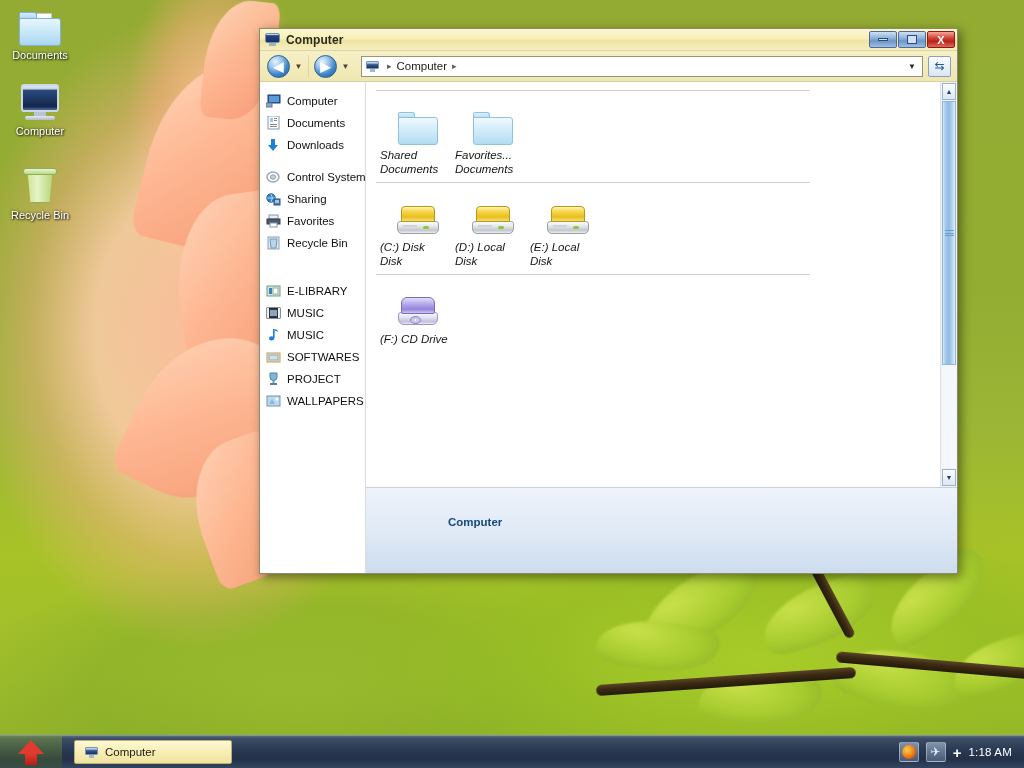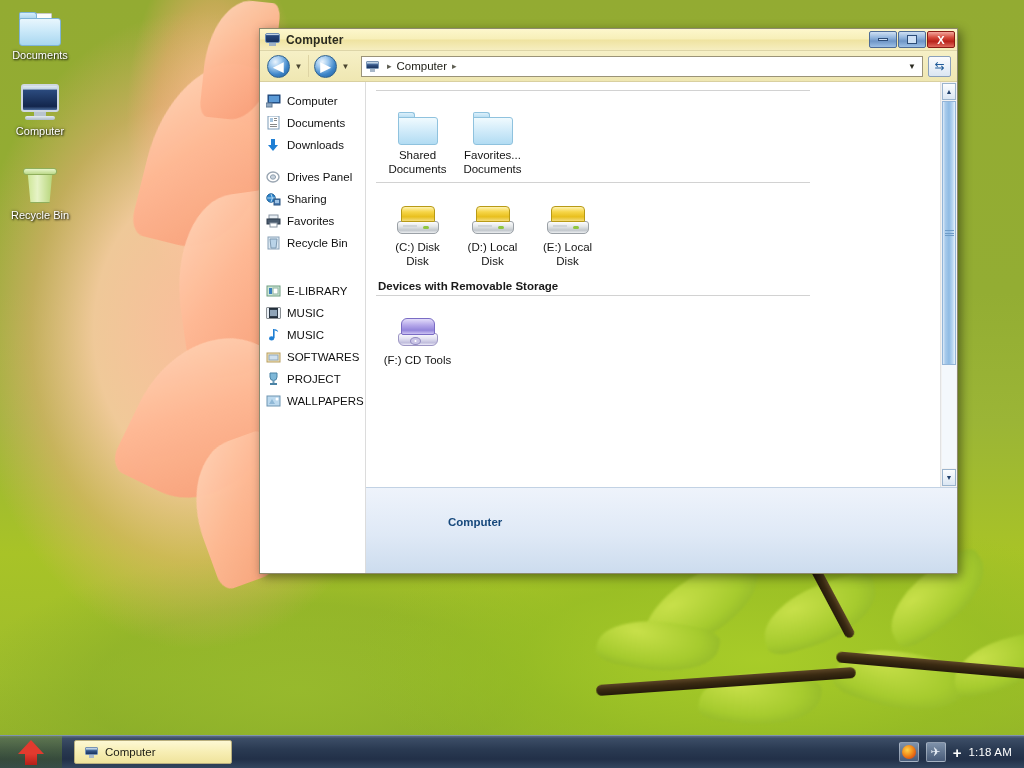--- a/index.html
+++ b/index.html
@@ -256,22 +256,22 @@
   .sb-grip { width:9px; height:6px; display:flex; flex-direction:column; justify-content:space-between; }
   .sb-grip i { display:block; height:1px; background:#6e9cc8; }
 
   .sec-head {
     font-size: 11.5px; font-weight:bold; color:#1a1a1a;
     padding: 0 0 3px 12px; margin-top: 2px;
   }
   .sec-rule { height:1px; background:#d2d2d2; margin: 0 130px 0 10px; }
   .item-row { display:flex; padding: 10px 0 6px 14px; gap:0; }
   .item {
-    width: 75px; text-align:center; font-size:11.5px; color:#141414;
-    cursor:default; line-height:14px;
+    width: 75px; font-size:11.5px; color:#141414;
+    cursor:default; line-height:14px;font-style:italic;
   }
   .item .ibox { height:44px; display:flex; align-items:flex-end; justify-content:center; margin-bottom:3px; }
   .item .icap { display:block; }
 
   
   .cfolder { position:relative; width:40px; height:33px; }
   .cfolder .tab {
     position:absolute; left:0; top:0; width:17px; height:6px;
     background: linear-gradient(to bottom,#dcf0fb,#b4dcf2);
     border:1px solid #8fc2de; border-bottom:none; border-radius:2px 3px 0 0;
@@ -525,21 +525,21 @@
 
         <div class="side-gap"></div>
 
         <div class="side-item">
           <span class="sideico">
             <svg width="15" height="14" viewBox="0 0 15 14">
                 <ellipse cx="7" cy="7" rx="6" ry="5" fill="none" stroke="#9aa6b2" stroke-width="1.4"></ellipse>
                 <ellipse cx="7" cy="7" rx="2.6" ry="2.2" fill="#c8d2dc" stroke="#90a0af"></ellipse>
               </svg>
           </span>
-          <span class="lbl">Drives Panel</span>
+          <span class="lbl">Control System</span>
         </div>
 
         <div class="side-item">
           <span class="sideico">
             <svg width="15" height="14" viewBox="0 0 15 14">
                 <circle cx="5" cy="6" r="4.2" fill="#2f86cc" stroke="#1b5d96"></circle>
                 <path d="M1 6h8M5 2a7 7 0 0 1 0 8" stroke="#cfe7f7" fill="none" stroke-width=".8"></path>
                 <rect x="8" y="7" width="6" height="6" fill="#4e7fb5" stroke="#2b5480"></rect>
                 <rect x="9" y="8" width="4" height="3" fill="#9fc3e4"></rect>
               </svg>
@@ -698,32 +698,31 @@
                       <span class="top"></span>
                       <span class="slot"></span>
                       <span class="led"></span>
                     </span>
                 </span>
                 <span class="icap">(E:) Local</span>
                 <span class="icap">Disk</span>
               </div>
             </div>
 
-            <div class="sec-head" style="margin-top:6px">Devices with Removable Storage</div>
             <div class="sec-rule"></div>
             <div class="item-row">
               <div class="item">
                 <span class="ibox">
                   <span class="cdd">
                       <span class="tray"></span>
                       <span class="top"></span>
                       <span class="disc"></span>
                     </span>
                 </span>
-                <span class="icap">(F:) CD Tools</span>
+                <span class="icap">(F:) CD Drive</span>
               </div>
             </div>
 
           </div>
 
           <div id="vscroll">
             <div class="sb-arrow">▲</div>
             <div class="sb-track">
               <div class="sb-thumb">
                 <span class="sb-grip">

